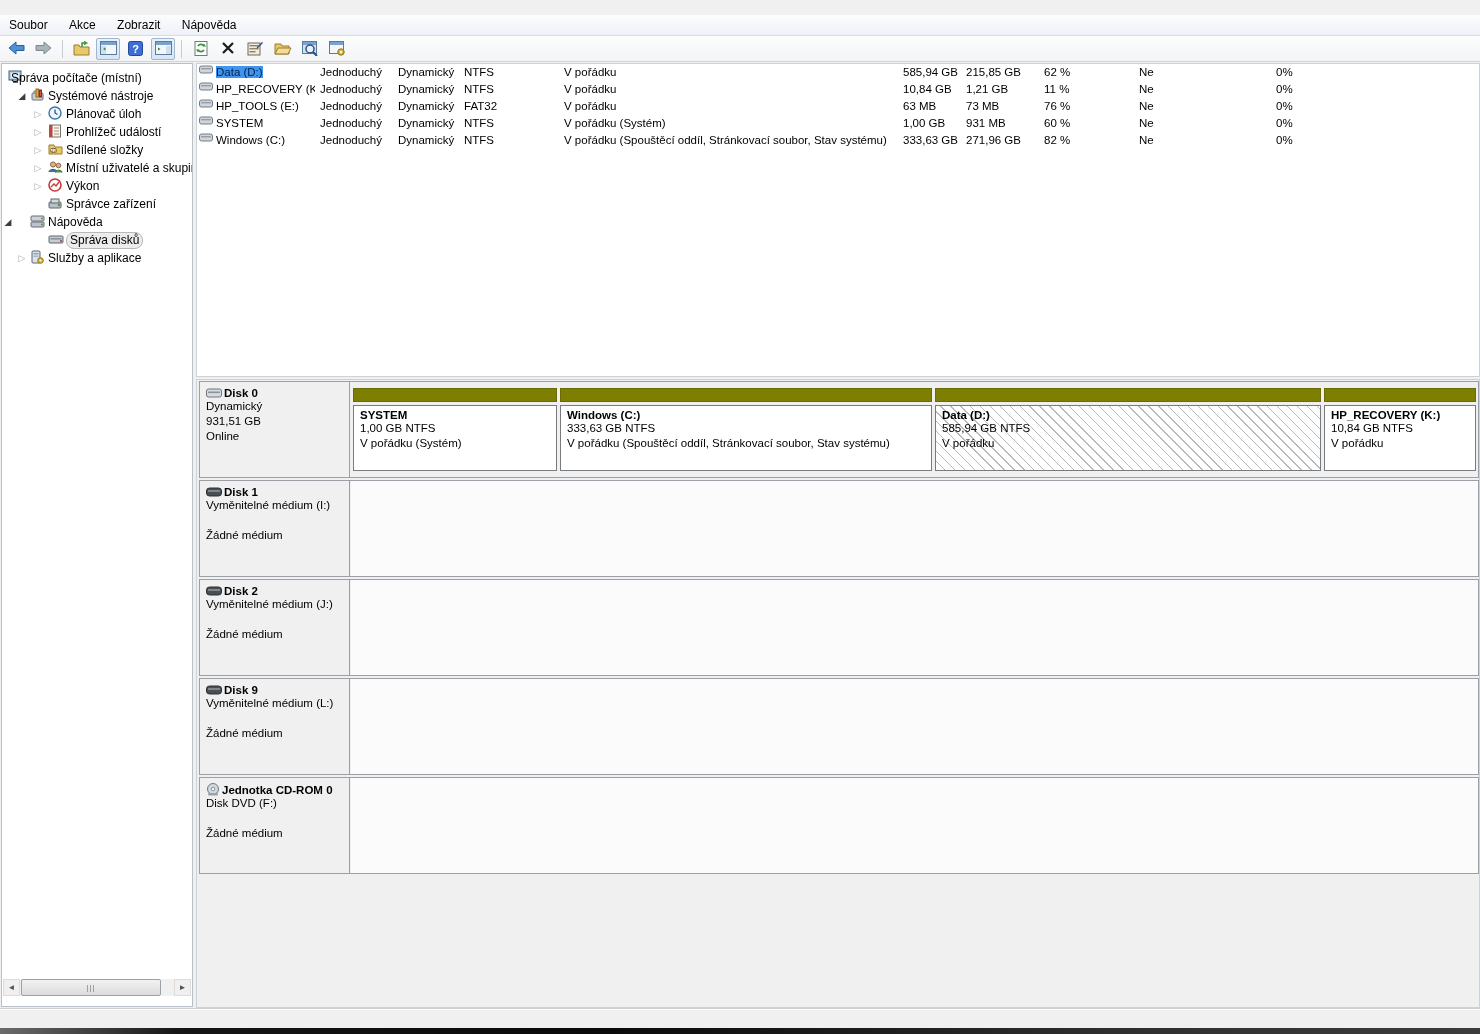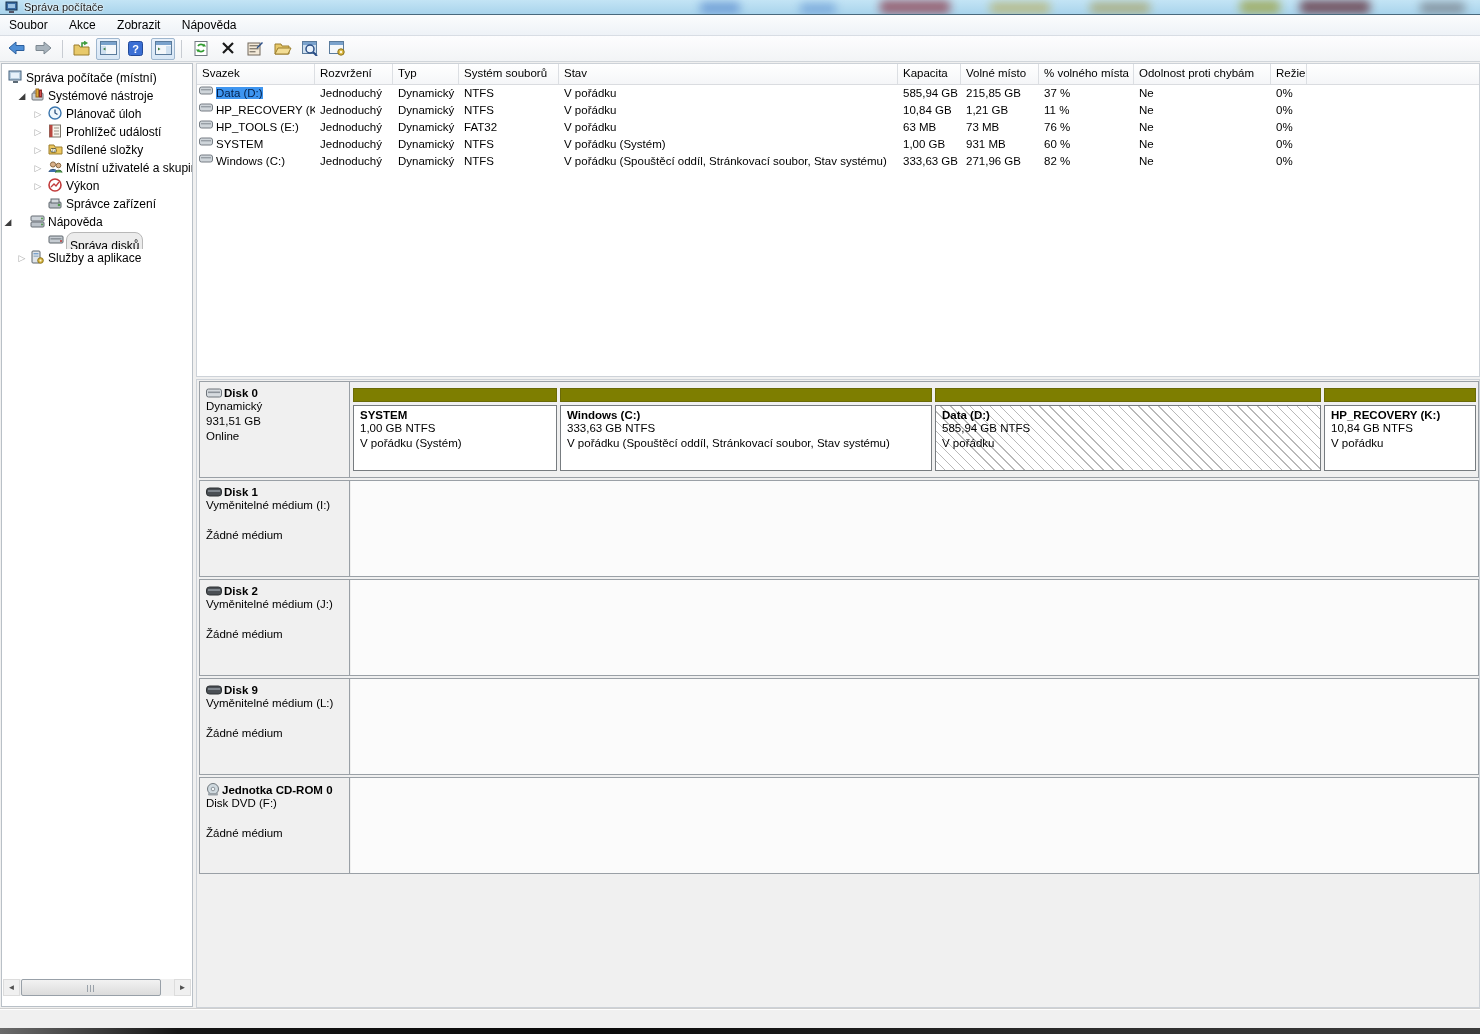--- a/index.html
+++ b/index.html
@@ -31,21 +31,21 @@
 
   
   #tree-pane { position:absolute; left:1px; top:63px; width:192px; height:944px;
     background:#ffffff; border:1px solid #b9c0c7; overflow:hidden; }
   .tree-row { position:relative; height:18px; line-height:18px; white-space:nowrap; overflow:hidden; }
   .tree-row .exp { position:absolute; top:0; width:12px; text-align:center; font-size:9px; color:#a8a8a8; }
   .tree-row .exp.filled { color:#3c3c3c; font-size:9px; }
   .tree-row .t-ic { position:absolute; top:1px; }
   .tree-row .t-label { position:absolute; top:0; }
   .tree-row .t-label.selected { background:#ececec; border:1px solid #b8b8b8; border-radius:8px;
-     padding:6px 3px; line-height:15px; margin-top:1px; }
+     padding:0 3px; line-height:15px; margin-top:1px; }
   
   #tree-hscroll { position:absolute; left:1px; bottom:10px; width:188px; height:17px; background:#f0f0f0; }
   .sb-arrow { position:absolute; top:0; width:17px; height:17px; background:#f0f0f0; border:1px solid #dcdcdc;
       color:#505050; font-size:8px; text-align:center; line-height:15px; }
   #tree-hscroll .sb-thumb { position:absolute; left:18px; top:0; width:140px; height:17px;
       background:linear-gradient(#f2f2f2,#dcdcdc); border:1px solid #98a0a8; border-radius:2px; }
   .sb-grip { position:absolute; left:50%; top:5px; width:8px; height:7px; margin-left:-4px;
       background:repeating-linear-gradient(90deg,#9aa2aa 0 1px,transparent 1px 3px); }
 
   
@@ -94,38 +94,20 @@
   #taskbar-edge { position:absolute; left:0; top:1028px; width:1480px; height:6px;
      background:linear-gradient(90deg,#6b6b6b 0%,#151515 12%,#090909 40%,#2e2e2e 75%,#3c3c3c 100%); }
 
   svg { vertical-align:top; }
 </style>
 </head>
 <body>
 
 <div id="window">
 
-  <div id="titlebar">
-    <div class="blob" style="left:700px;top:2px;width:40px;height:12px;background:#5e8fd0;"></div>
-    <div class="blob" style="left:800px;top:3px;width:36px;height:12px;background:#6fa0d8;"></div>
-    <div class="blob" style="left:880px;top:0;width:70px;height:14px;background:#8c3a4a;"></div>
-    <div class="blob" style="left:990px;top:2px;width:60px;height:12px;background:#b8b26a;"></div>
-    <div class="blob" style="left:1090px;top:2px;width:60px;height:12px;background:#a8a468;"></div>
-    <div class="blob" style="left:1240px;top:0;width:40px;height:14px;background:#9aa13f;"></div>
-    <div class="blob" style="left:1300px;top:0;width:70px;height:14px;background:#5c2430;"></div>
-    <div class="blob" style="left:1420px;top:2px;width:45px;height:12px;background:#7e8purple8;background:#77808a;"></div>
-    <span class="t-icon">
-      <svg width="13" height="13">
-          <rect x="1" y="1" width="11" height="8" fill="#3a6ea5" stroke="#17324d"></rect>
-          <rect x="3" y="3" width="7" height="4" fill="#9cc4e4"></rect>
-          <rect x="4" y="10" width="5" height="2" fill="#556"></rect>
-        </svg>
-    </span>
-    <span class="t-text">Správa počítače</span>
-  </div>
 
   <div id="menubar">
     <span class="menu-item">Soubor</span>
     <span class="menu-item">Akce</span>
     <span class="menu-item">Zobrazit</span>
     <span class="menu-item">Nápověda</span>
   </div>
 
   <div id="toolbar">
     <span class="tbtn">
@@ -217,21 +199,21 @@
   <div id="tree-pane">
 
     <div class="tree-row" style="margin-top:5px;">
       <span class="t-ic" style="left:6px;">
         <svg width="15" height="14">
             <rect x="1" y="1" width="12" height="9" fill="#b9cfe0" stroke="#44617c"></rect>
             <rect x="3" y="3" width="8" height="5" fill="#e7f2fa"></rect>
             <rect x="5" y="11" width="5" height="2" fill="#5c6a76"></rect>
           </svg>
       </span>
-      <span class="t-label" style="left:24px;text-align:center;">Správa počítače (místní)</span>
+      <span class="t-label" style="left:9px;text-align:center;">Správa počítače (místní)</span>
     </div>
 
     <div class="tree-row">
       <span class="exp filled" style="left:14px;">◢</span>
       <span class="t-ic" style="left:28px;">
         <svg width="15" height="14">
             <rect x="2" y="5" width="11" height="7" rx="1" fill="#c9cdd2" stroke="#6e747b"></rect>
             <path d="M4,5 L4,3 L11,3 L11,5" stroke="#6e747b" fill="none"></path>
             <rect x="6" y="1" width="2.6" height="8" fill="#e3a93c" stroke="#96691a"></rect>
             <rect x="9.5" y="2" width="2" height="7" fill="#d34f4f" stroke="#8c2a2a"></rect>
@@ -353,46 +335,33 @@
     <div id="tree-hscroll">
       <span class="sb-arrow" style="left:0;">◄</span>
       <div class="sb-thumb">
           <div class="sb-grip"></div>
         </div>
       <span class="sb-arrow" style="right:0;">►</span>
     </div>
   </div>
 
   <div id="volume-pane">
-    <div id="vol-header">
-      <div class="hcell c0">Svazek</div>
-      <div class="hcell c1">Rozvržení</div>
-      <div class="hcell c2">Typ</div>
-      <div class="hcell c3">Systém souborů</div>
-      <div class="hcell c4">Stav</div>
-      <div class="hcell c5">Kapacita</div>
-      <div class="hcell c6">Volné místo</div>
-      <div class="hcell c7">% volného místa</div>
-      <div class="hcell c8">Odolnost proti chybám</div>
-      <div class="hcell c9">Režie</div>
-      <div class="hcell c10"></div>
-    </div>
 
     <div class="vrow">
       <div class="vcell first c0"><span class="vol-ic"><svg width="14" height="9">
               <rect x="0.5" y="1" width="13" height="7" rx="2" fill="#cfd5da" stroke="#767d84"></rect>
               <rect x="2" y="3" width="10" height="1.4" fill="#979ea5"></rect>
             </svg></span><span class="sel-text">Data (D:)</span></div>
       <div class="vcell c1">Jednoduchý</div>
       <div class="vcell c2">Dynamický</div>
       <div class="vcell c3">NTFS</div>
       <div class="vcell c4">V pořádku</div>
       <div class="vcell c5">585,94 GB</div>
       <div class="vcell c6">215,85 GB</div>
-      <div class="vcell c7">37 %</div>
+      <div class="vcell c7">62 %</div>
       <div class="vcell c8">Ne</div>
       <div class="vcell c9">0%</div>
     </div>
 
     <div class="vrow">
       <div class="vcell first c0"><span class="vol-ic"><svg width="14" height="9">
               <rect x="0.5" y="1" width="13" height="7" rx="2" fill="#cfd5da" stroke="#767d84"></rect>
               <rect x="2" y="3" width="10" height="1.4" fill="#979ea5"></rect>
             </svg></span><span>HP_RECOVERY (K:)</span></div>
       <div class="vcell c1">Jednoduchý</div>

